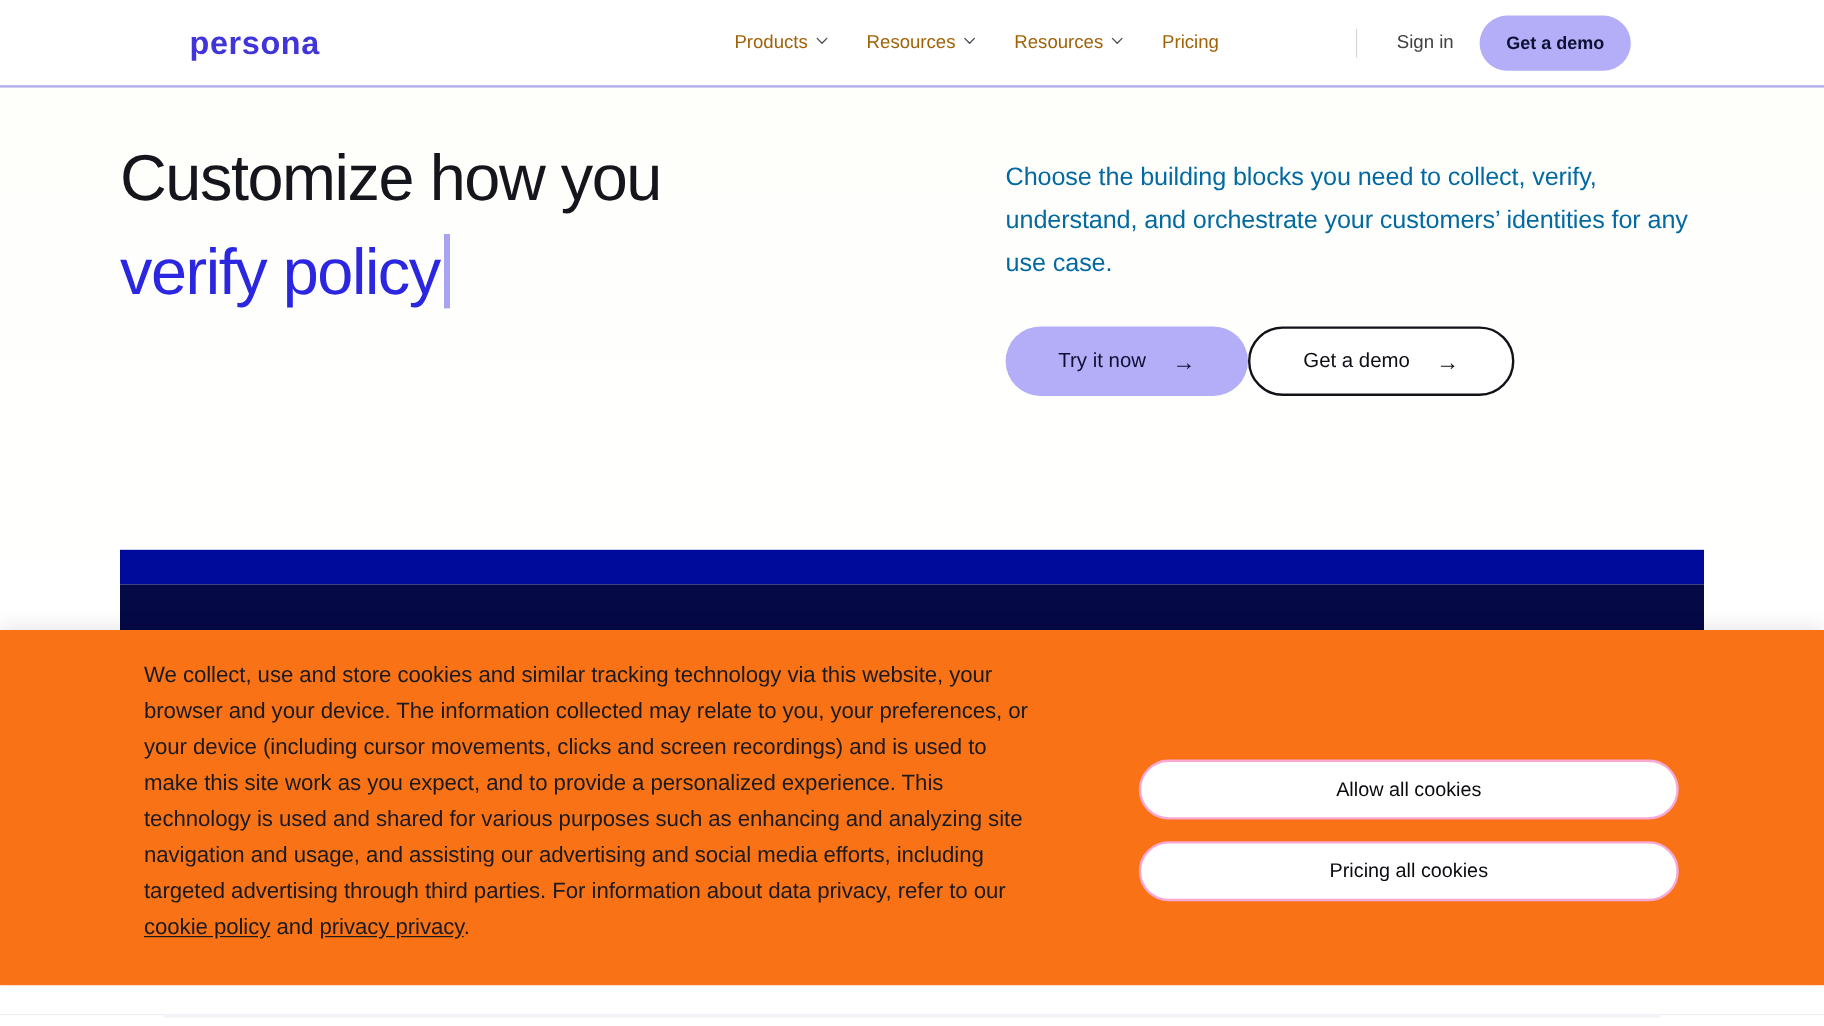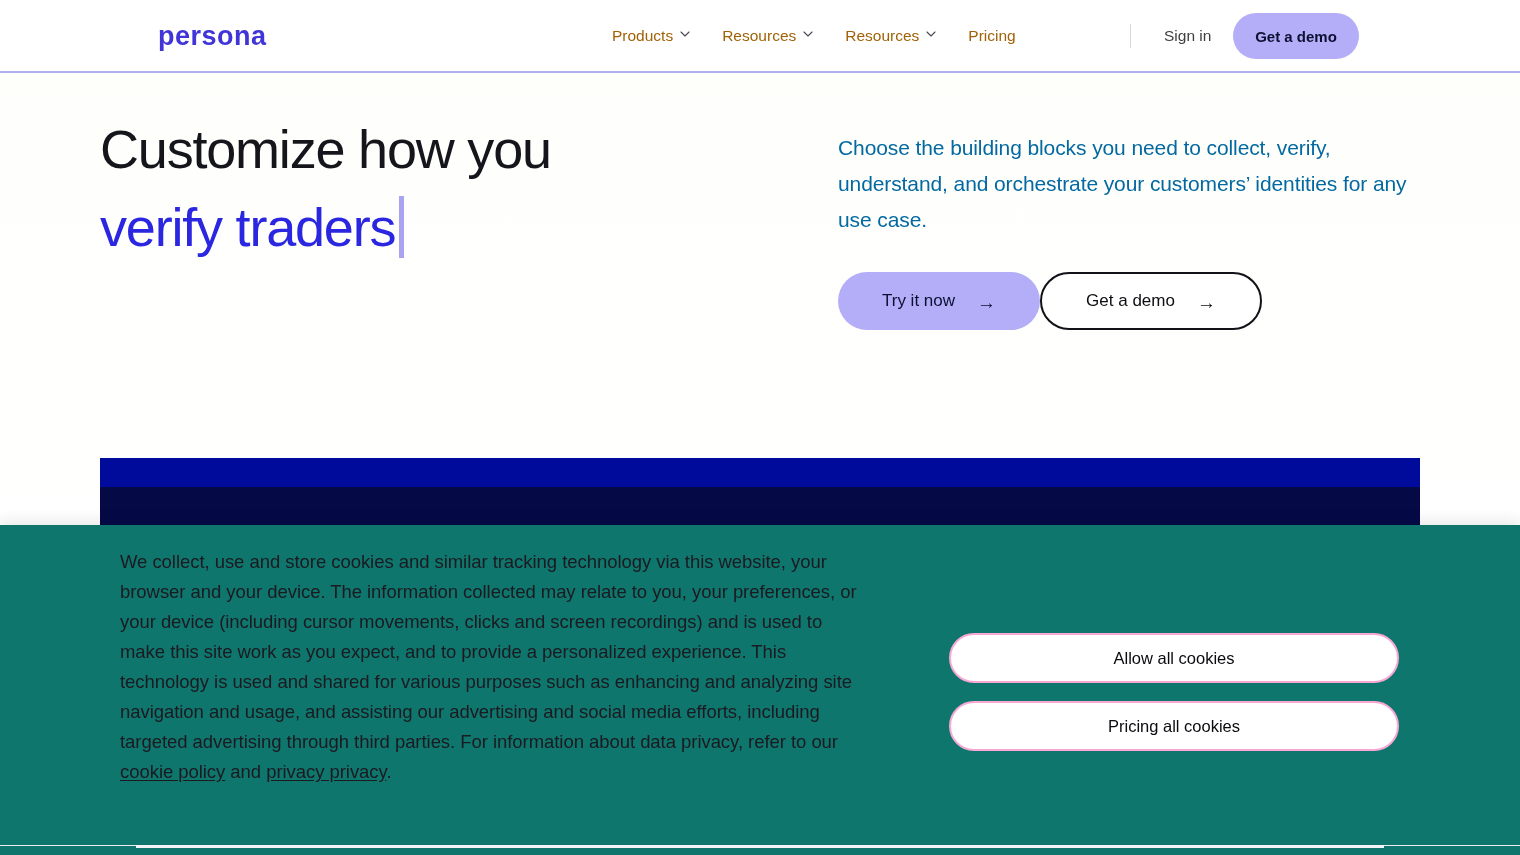--- a/index.html
+++ b/index.html
@@ -230,22 +230,22 @@
     height: 41px;
     background: #050a47;
   }
 
   
   .cookie-banner {
     position: absolute;
     left: 0;
     top: 525px;
     width: 1520px;
-    height: 330px;
-    background: #0f766e;
+    height: 296px;
+    background: #f97316;
     box-shadow: 0 -4px 14px rgba(0,0,0,0.09);
     z-index: 20;
   }
 
   .cookie-text {
     position: absolute;
     left: 120px;
     top: 22px;
     width: 740px;
     font-size: 18.5px;
@@ -352,21 +352,21 @@
     <div class="nav-divider"></div>
 
     <div class="signin">Sign in</div>
 
     <button class="header-cta">Get a demo</button>
 
   </header>
 
   <h1 class="hero-heading">
     <span>Customize how you</span>
-    <span class="line2"><span>verify traders</span><span class="caret"></span></span>
+    <span class="line2"><span>verify policy</span><span class="caret"></span></span>
   </h1>
 
   <p class="hero-sub">Choose the building blocks you need to collect, verify, understand, and orchestrate your customers’ identities for any use case.</p>
 
   <div class="hero-buttons">
     <button class="btn btn-primary">
       <span>Try it now</span>
       <span class="arrow">→</span>
     </button>
     <button class="btn btn-outline">

